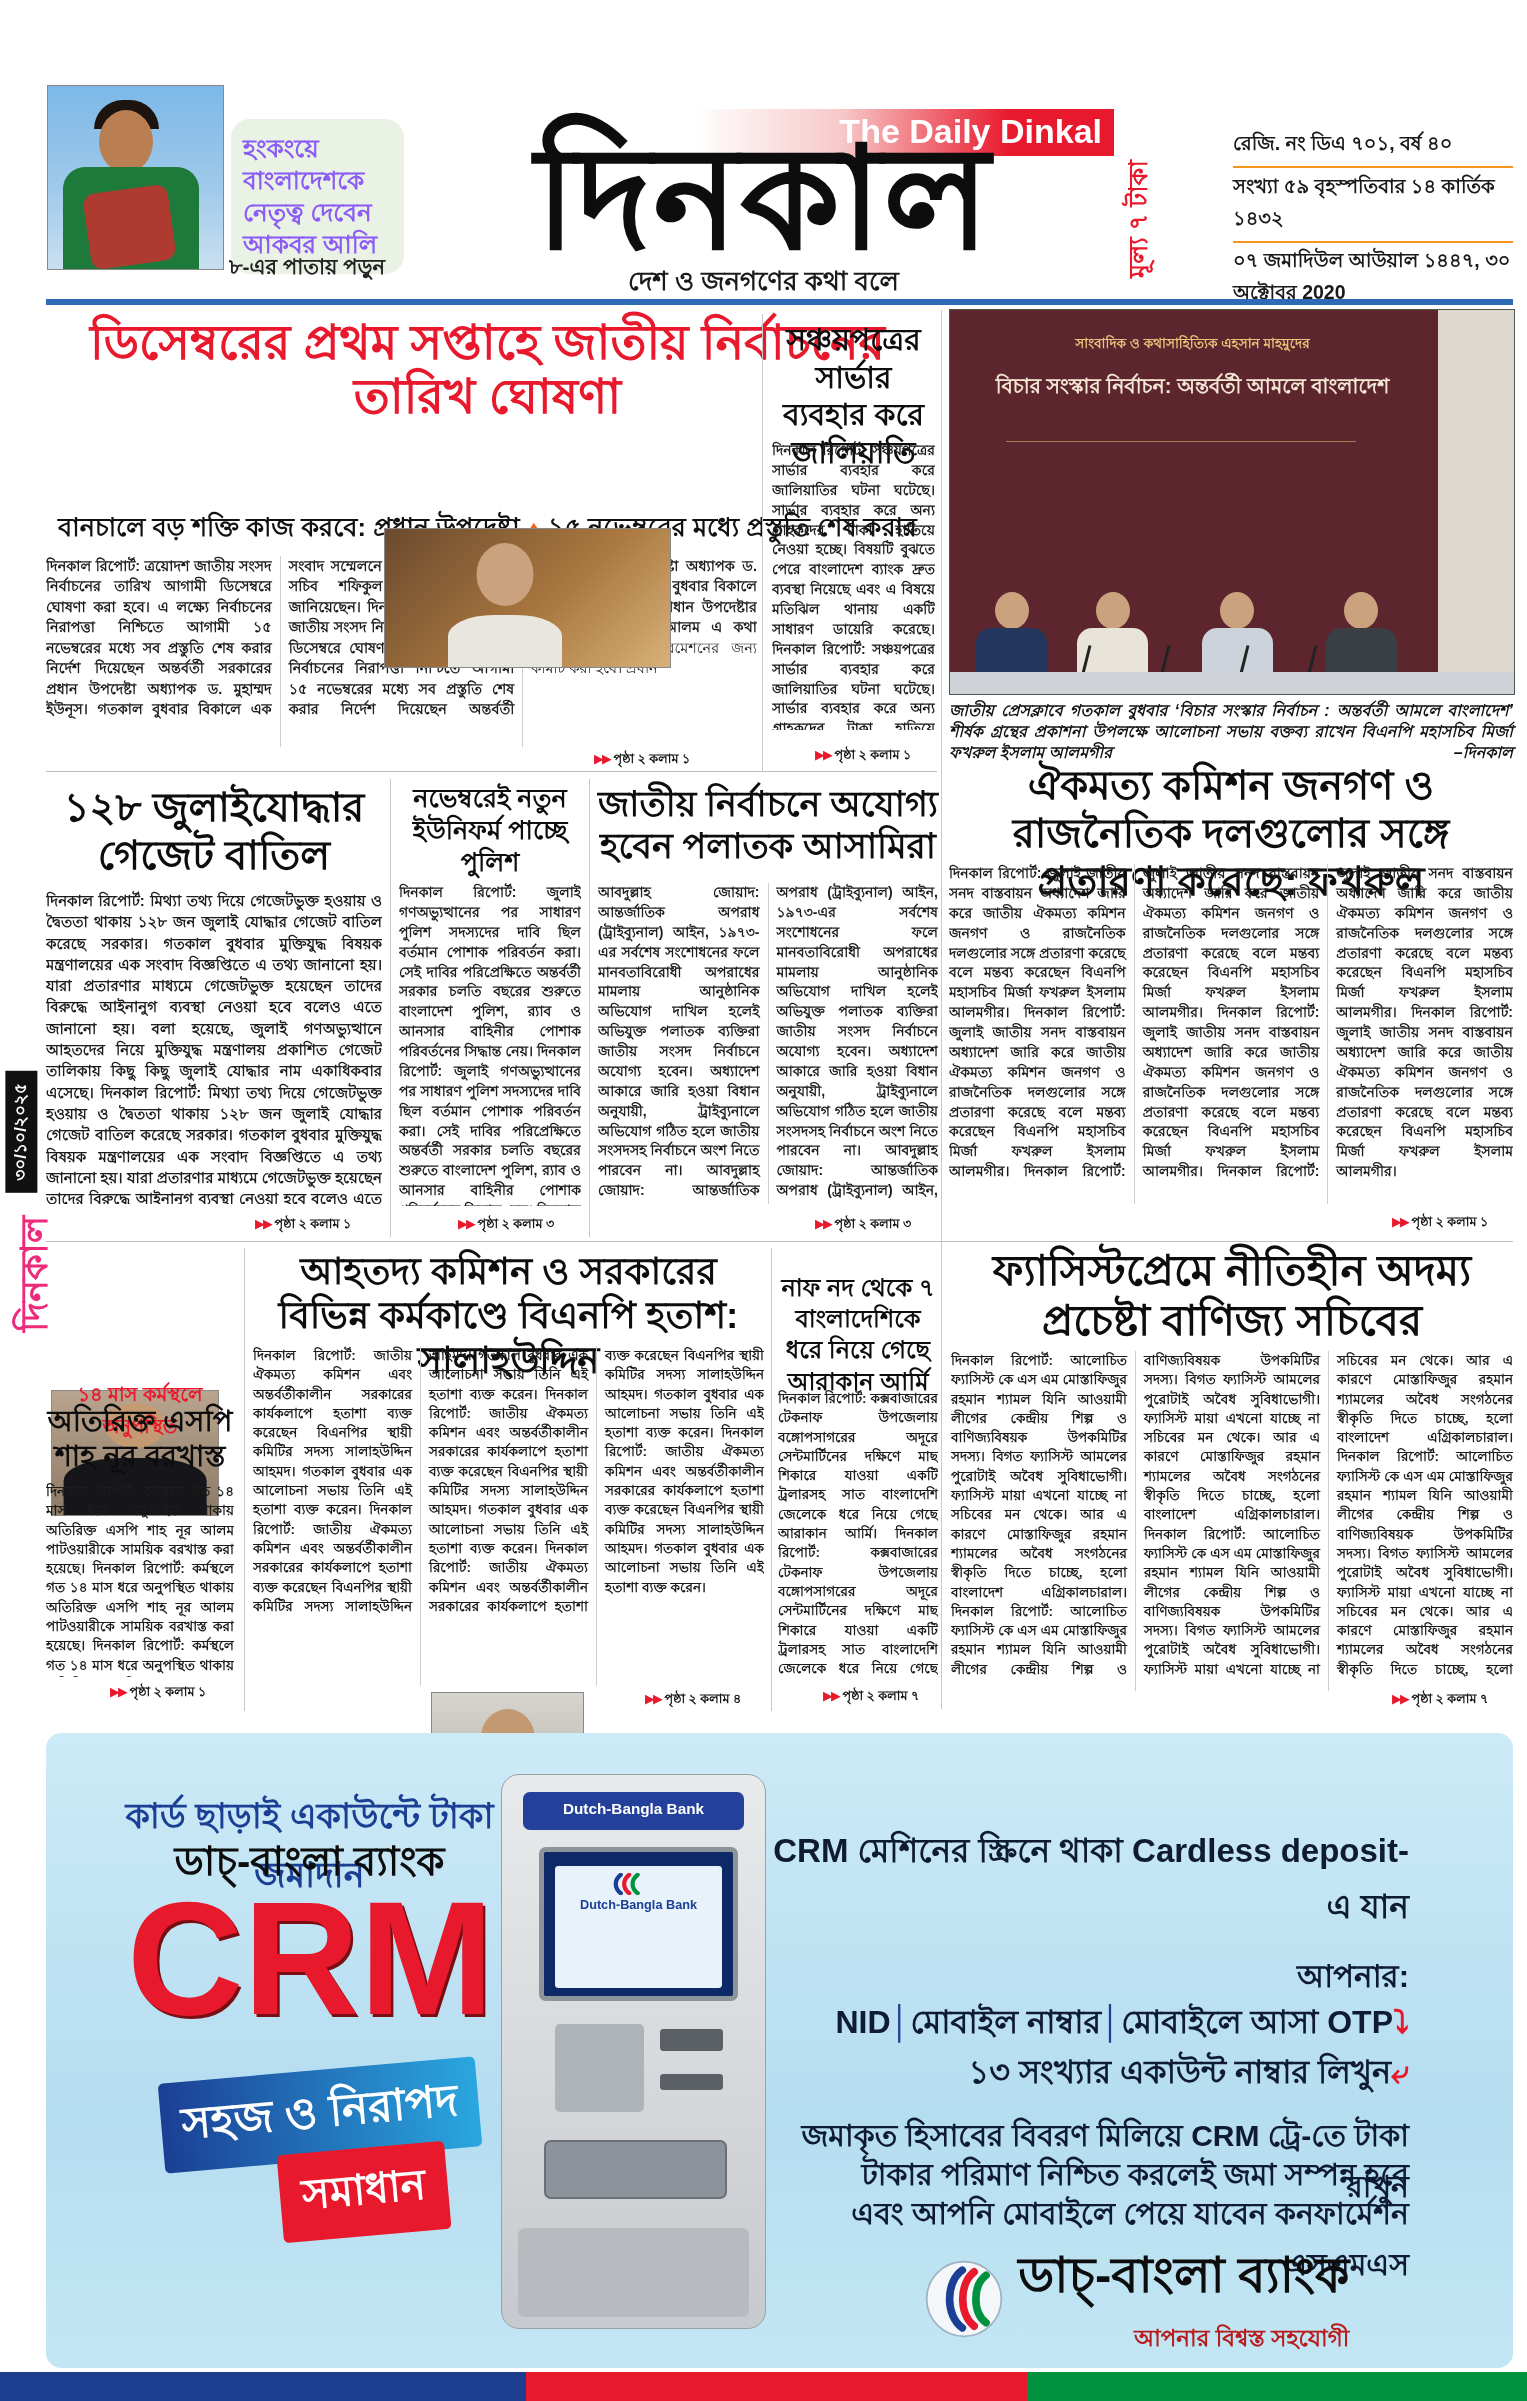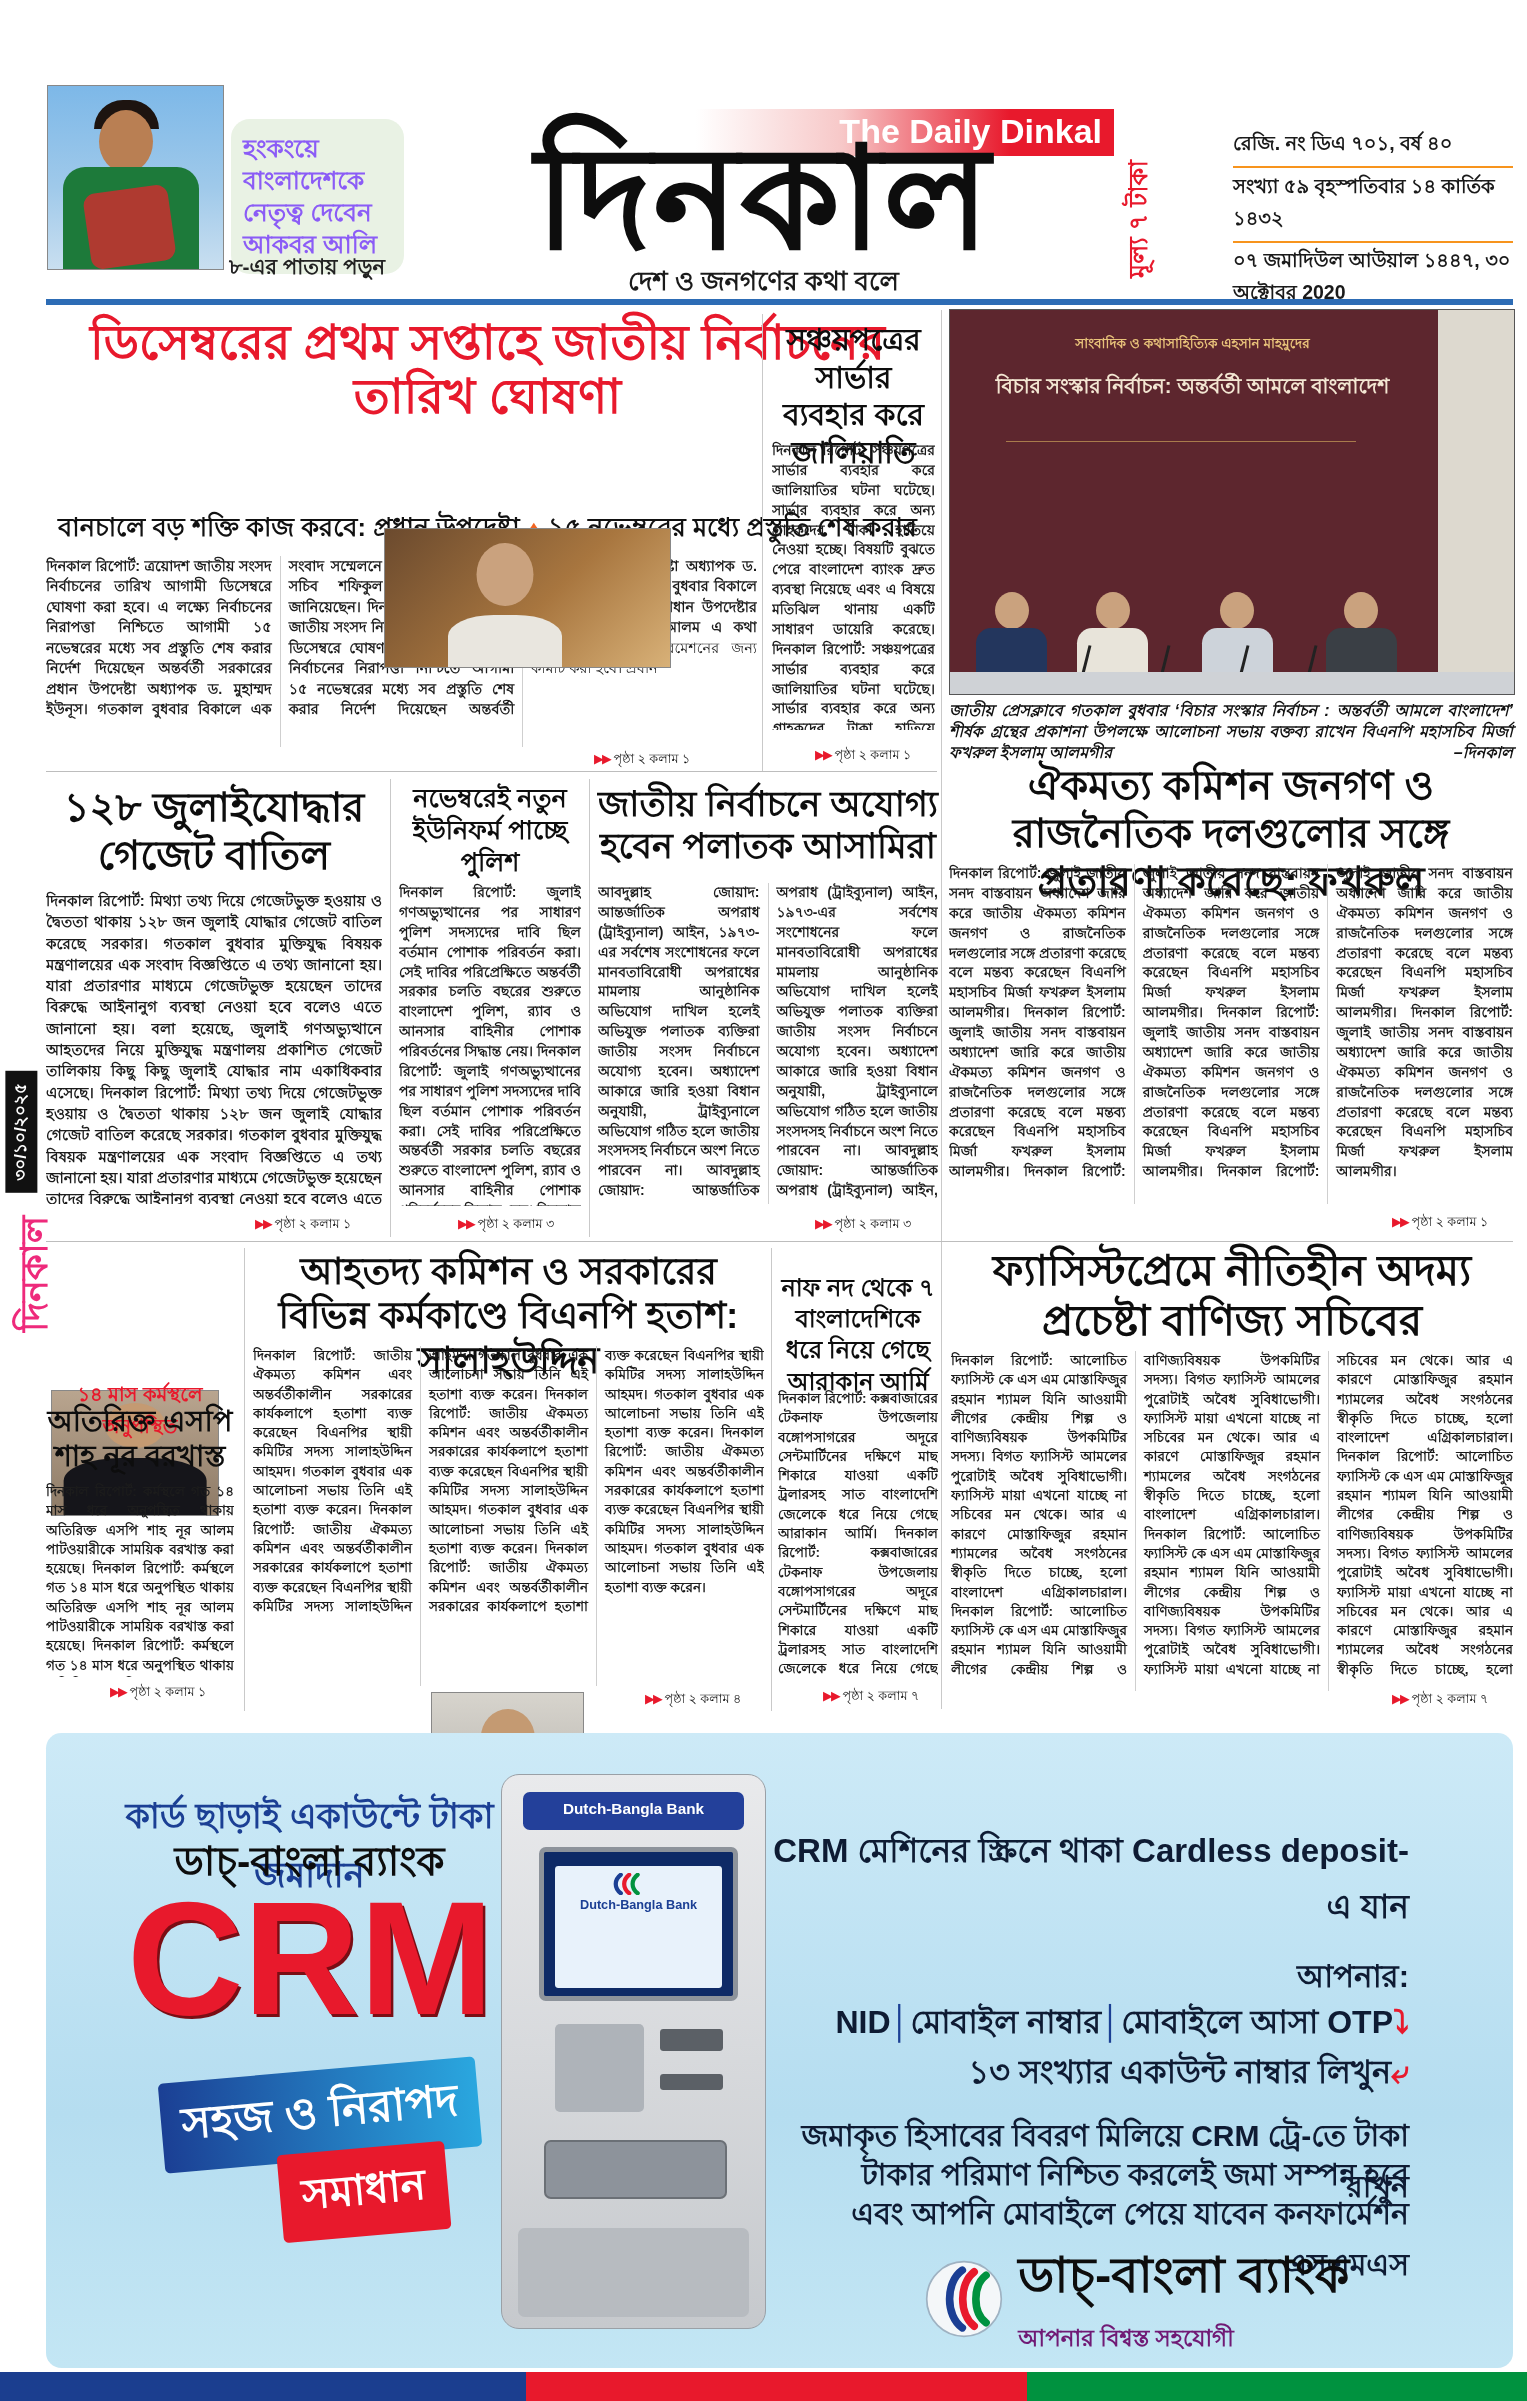--- a/index.html
+++ b/index.html
@@ -27,21 +27,21 @@
   
   .hl-red{color:#e8192c;font-weight:900;text-align:center;}
   .hl{color:#0d0d0d;font-weight:900;text-align:center;}
   .subhead{font-weight:bold;font-size:25.5px;text-align:center;color:#111;}
   .diamond{color:#f26522;font-size:22px;padding:0 8.5px;}
   .body-txt{font-size:14.4px;line-height:1.42;text-align:justify;color:#1c1c1c;overflow:hidden;}
   .body-txt p{margin:0;}
   .lede{font-weight:bold;}
   .cols3{column-count:3;column-gap:17px;column-rule:0.8px solid #cfcfcf;}
   .cols2{column-count:2;column-gap:17px;column-rule:0.8px solid #cfcfcf;}
-  .jump{font-size:12.7px;font-weight:normal;color:#111;white-space:nowrap;}
+  .jump{font-size:12.7px;font-weight:bold;color:#111;white-space:nowrap;}
   .jump .arr{color:#e8192c;letter-spacing:-1.7px;padding-right:3.4px;}
   .vline{background:#c9c9c9;width:0.8px;}
   .hline{background:#bdbdbd;height:0.8px;}
   .kicker{color:#e8192c;font-weight:bold;text-align:center;}
   .caption{font-size:16px;font-weight:bold;font-style:italic;color:#111;line-height:1.3;text-align:justify;}
   
   .press{background:#5d262e;border:0.8px solid #555;overflow:hidden;}
   .press .wall{position:absolute;right:0;top:0;width:76px;height:100%;background:#ddd9cf;}
   .press .bt1{position:absolute;left:8%;top:6%;width:70%;text-align:center;color:#e8c27a;font-size:13.6px;font-weight:bold;}
   .press .bt2{position:absolute;left:4%;top:16%;width:78%;text-align:center;color:#f3e6d2;font-size:20.4px;font-weight:bold;}
@@ -60,21 +60,21 @@
   .ad-kicker{color:#1b3f94;font-weight:900;font-size:35px;text-align:center;}
   .ad-brand{color:#0d0d0d;font-weight:900;font-size:40px;text-align:center;}
   .ad-crm{color:#e8192c;font-weight:900;font-size:161px;line-height:1;text-align:center;text-shadow:2.5px 2.5px 0 #7a0d14;}
   .ribbon{color:#fff;font-weight:900;text-align:center;transform:rotate(-5deg);}
   .rb1{background:linear-gradient(90deg,#1b3f94,#2aa7df);font-size:44px;padding:8.5px 20.4px;border-radius:5.1px;}
   .rb2{background:#e8192c;font-size:42px;padding:8.5px 22px;border-radius:5.1px;}
   .ad-line{font-weight:900;color:#0e1b33;text-align:right;}
   .bar{color:#1b3f94;font-weight:900;}
   .redarrow{color:#e8192c;font-weight:900;}
   .dbbl-name{font-weight:900;font-size:49px;color:#0d0d0d;}
-  .dbbl-tag{font-weight:bold;font-size:23px;color:#701a75;text-align:left;}
+  .dbbl-tag{font-weight:bold;font-size:23px;color:#b91c1c;text-align:right;}
   
   .atm{background:linear-gradient(180deg,#e9eaec,#c6c9cd);border-radius:18px;border:1.7px solid #9aa0a6;}
   .atm .top{position:absolute;left:8%;top:3%;width:84%;height:7%;background:#23409a;border-radius:6.8px;color:#fff;font-size:15.3px;font-weight:bold;text-align:center;line-height:2.2;}
   .atm .screen{position:absolute;left:14%;top:13%;width:72%;height:26%;background:#0e2a66;border:5.1px solid #8d939b;border-radius:6.8px;}
   .atm .scr-in{position:absolute;left:6%;top:10%;width:88%;height:80%;background:#e8f2fb;border-radius:3.4px;font-size:12.7px;font-weight:bold;color:#1b3f94;text-align:center;padding-top:6.8px;}
   .atm .keys{position:absolute;left:20%;top:45%;width:34%;height:16%;background:#aeb3b9;border-radius:5.1px;}
   .atm .slot{position:absolute;background:#5b6066;border-radius:3.4px;}
   .atm .tray{position:absolute;left:16%;top:66%;width:68%;height:10%;background:#8d939b;border-radius:6.8px;border:2.5px solid #6b7076;}
   .atm .base{position:absolute;left:6%;bottom:2%;width:88%;height:16%;background:#b7bbc0;border-radius:6.8px;}
   .arc{stroke-linecap:round;fill:none;}

